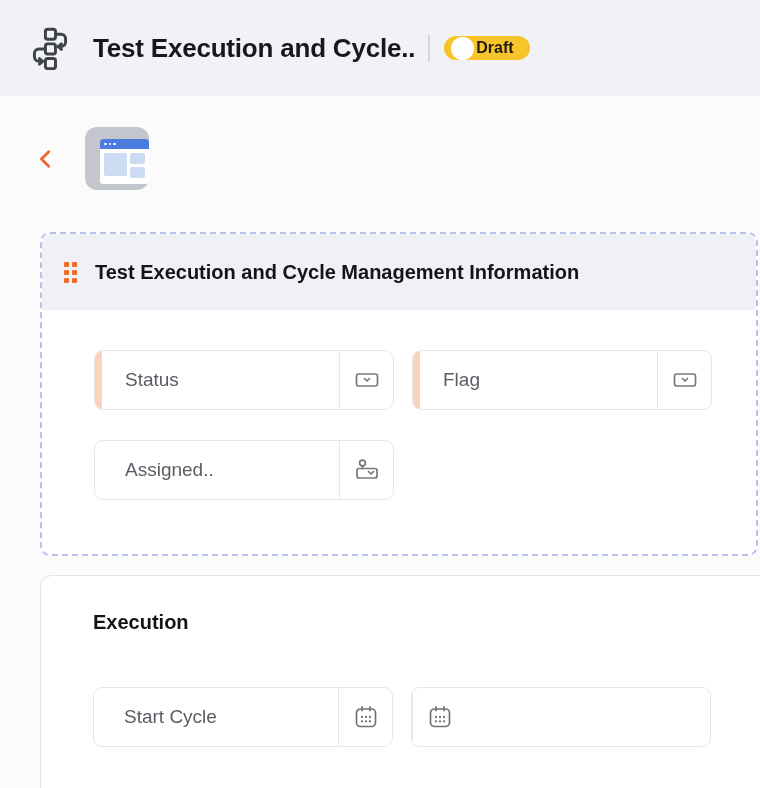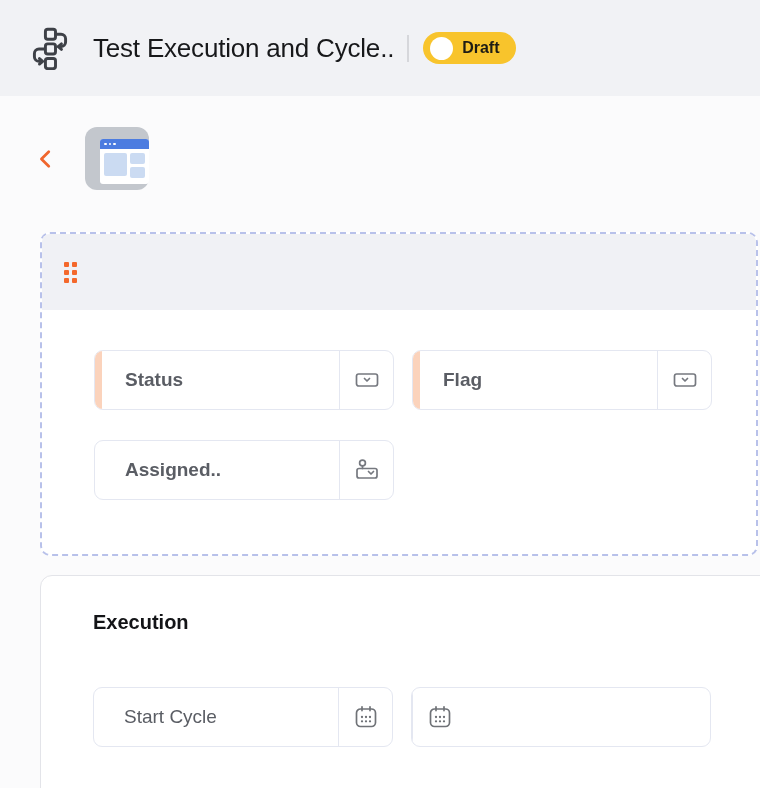--- a/index.html
+++ b/index.html
@@ -16,34 +16,34 @@
   .topbar {
     height: 96px;
     background: #f1f2f5;
     display: flex;
     align-items: center;
     padding: 0 28px;
   }
   .topbar .wf-icon { flex: 0 0 auto; margin-right: 21px; display: flex; }
   .topbar-title {
     font-size: 26px;
-    font-weight: 400;
+    font-weight: 700;
     color: #17181a;
     letter-spacing: -0.2px;
     white-space: nowrap;
   }
   .vdiv { width: 2px; height: 27px; background: #d6d7db; margin: 0 14px 0 13px; }
   .badge {
-    height: 32px;
+    height: 24px;
     background: #f8c42c;
     border-radius: 18px;
     display: inline-flex;
     align-items: center;
     padding: 0 16px 0 7px;
-    gap: 9px;
+    gap: 2px;
     cursor: pointer;
   }
   .badge .dot { width: 23px; height: 23px; border-radius: 50%; background: #ffffff; }
   .badge-label { font-size: 16px; font-weight: 700; color: #1e1c15; }
 
   
   .layout-header {
     display: flex;
     align-items: center;
     margin: 31px 0 0 34px;
@@ -97,21 +97,20 @@
     margin-right: 18px;
   }
   .drag-dots i { background: #f4682b; border-radius: 1px; }
   .sec-title { font-size: 20px; font-weight: 700; color: #131417; }
   .sec-body {
     padding: 40px 0 0 52px;
     display: grid;
     grid-template-columns: 300px 300px;
     column-gap: 18px;
     row-gap: 30px;
-    font-weight: bold;
   }
 
   
   .field {
     position: relative;
     height: 60px;
     background: #ffffff;
     border: 1px solid #e4e7f1;
     border-radius: 9px;
     display: flex;
@@ -208,20 +207,21 @@
 <section class="dashed-section">
   <div class="sec-head">
     <span class="drag-dots">
       <i></i>
         <i></i>
         <i></i>
         <i></i>
         <i></i>
         <i></i>
     </span>
+    <h3 class="sec-title">Test Execution and Cycle Management Information</h3>
   </div>
   <div class="sec-body">
 
     <div class="field req">
       <span class="accent"></span>
       <span class="flabel">Status</span>
       <span class="ficon">
         <svg width="24" height="18" viewBox="0 0 24 18" fill="none" stroke="#75787f" stroke-width="1.7" stroke-linecap="round" stroke-linejoin="round">
           <rect x="1.5" y="3" width="21" height="12" rx="2.2"></rect>
           <path d="M9.5 7.5 L12 10 L14.5 7.5"></path>

